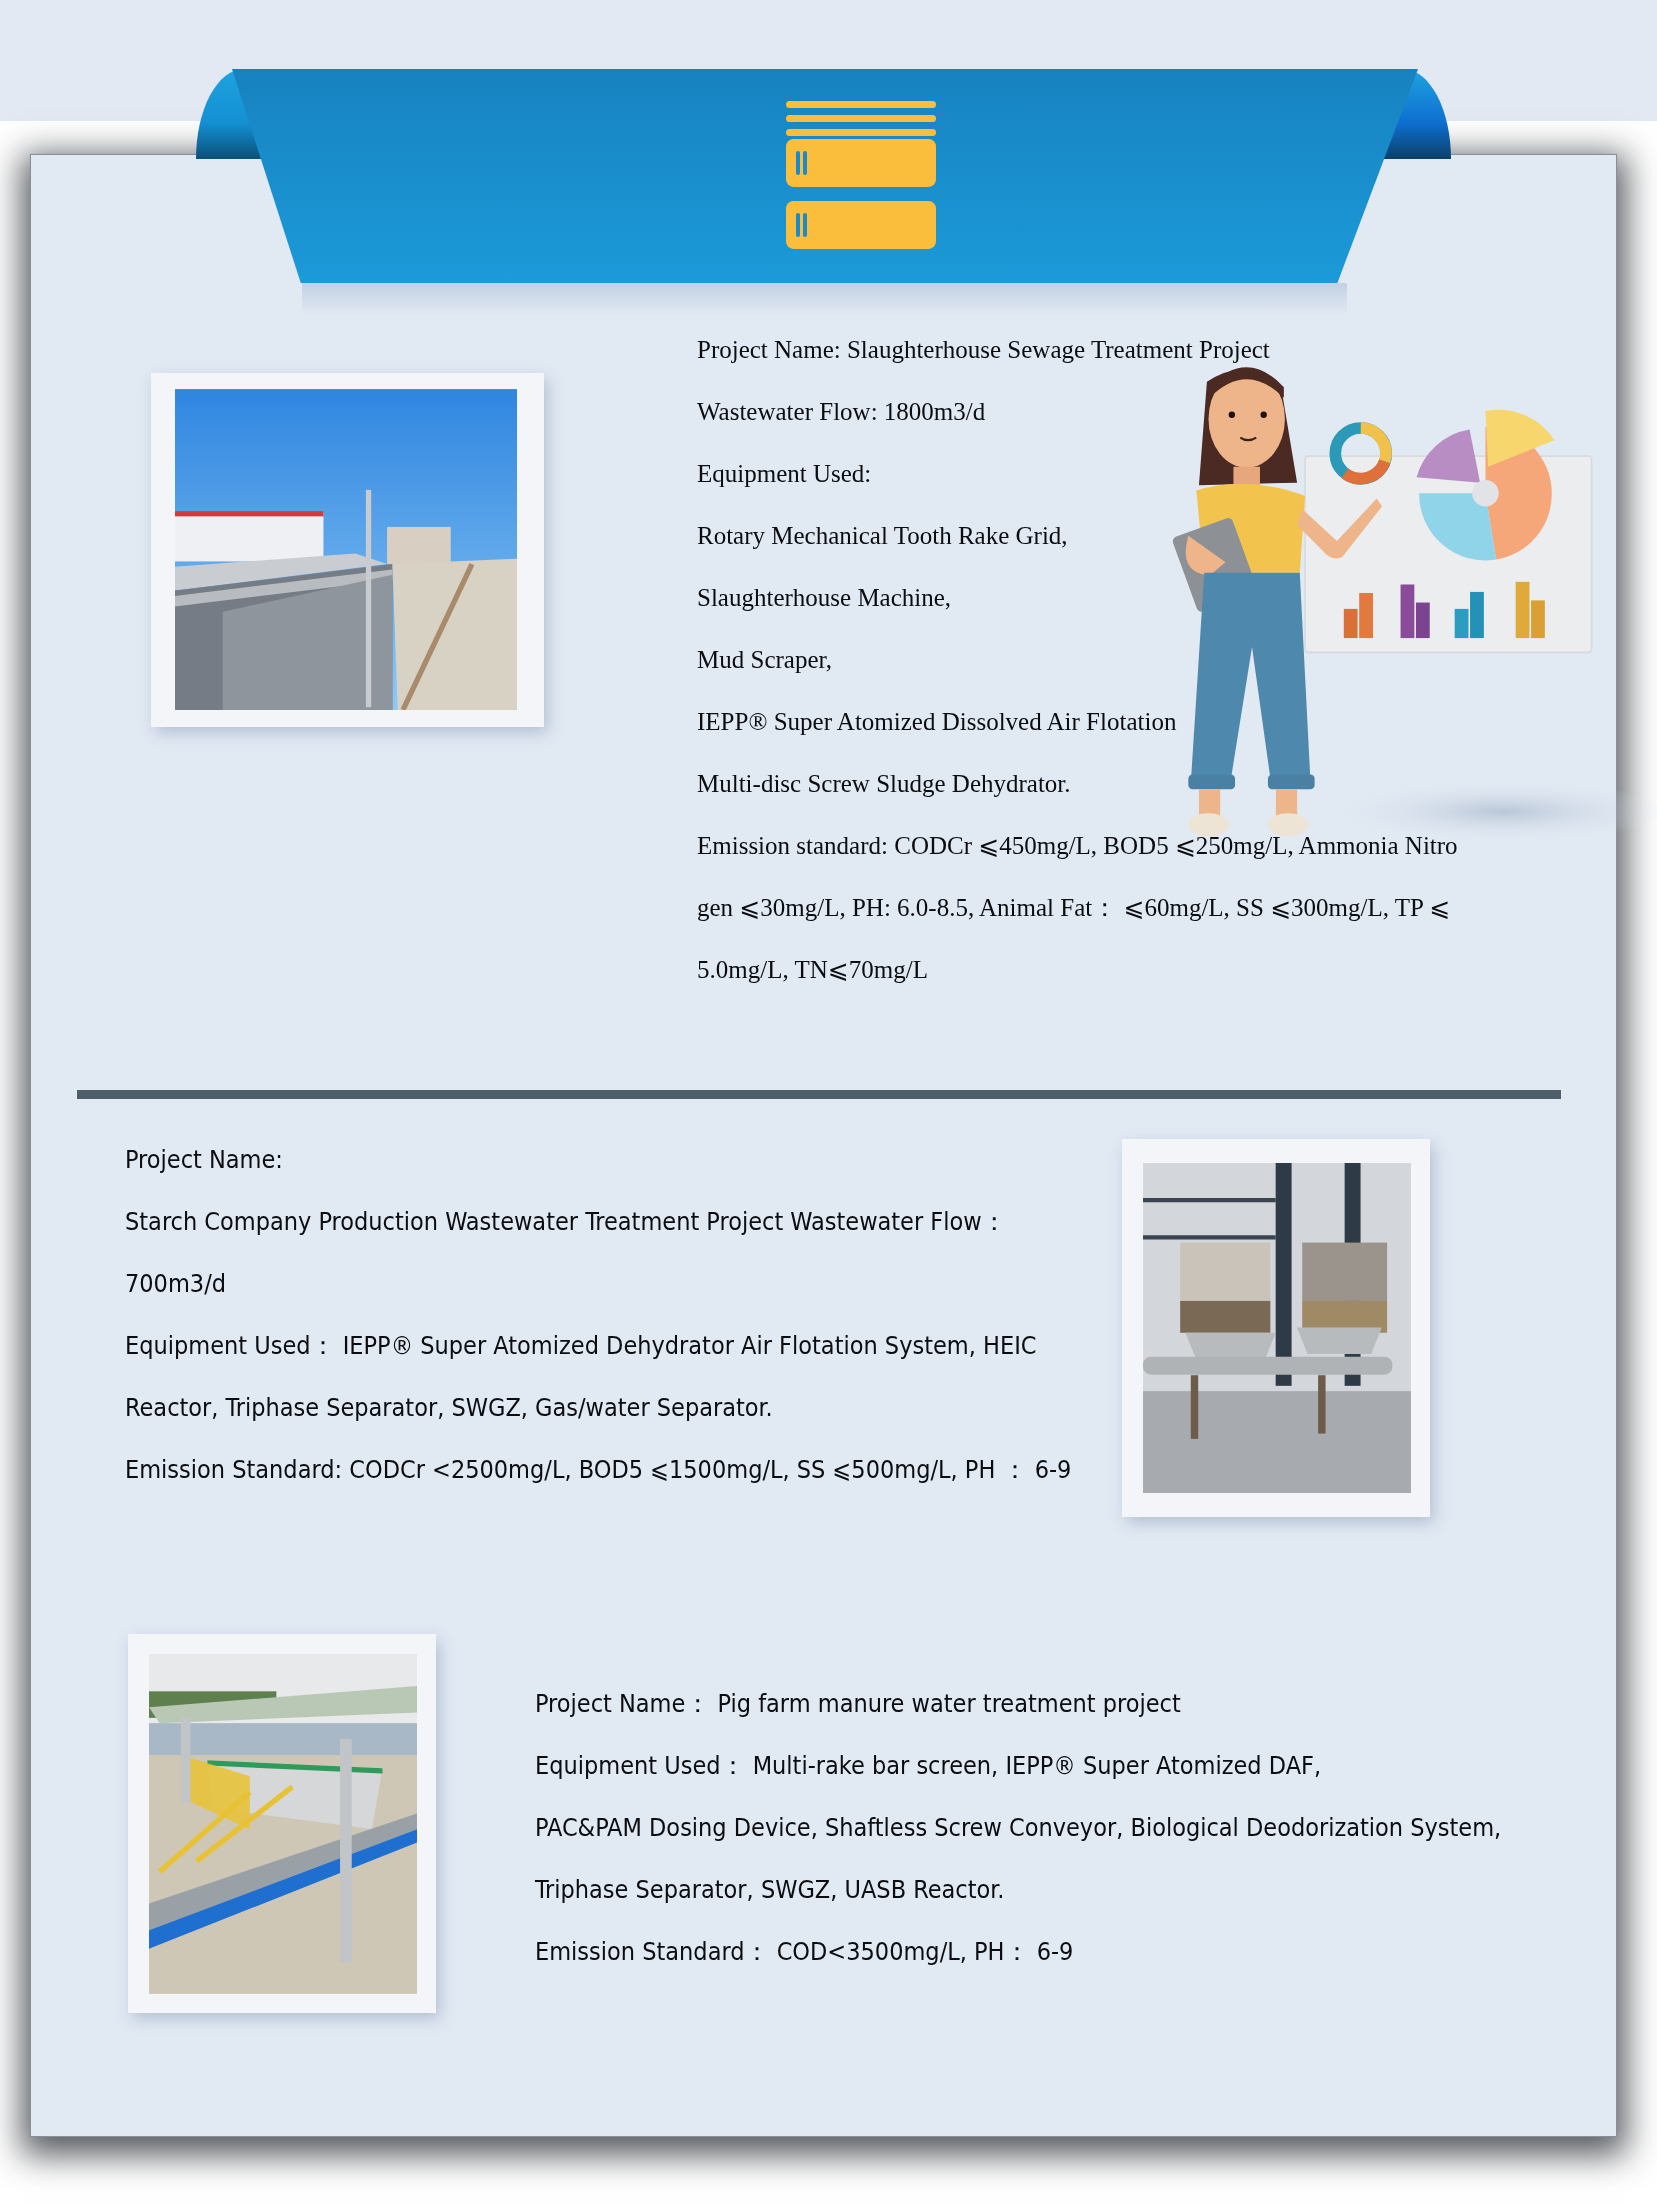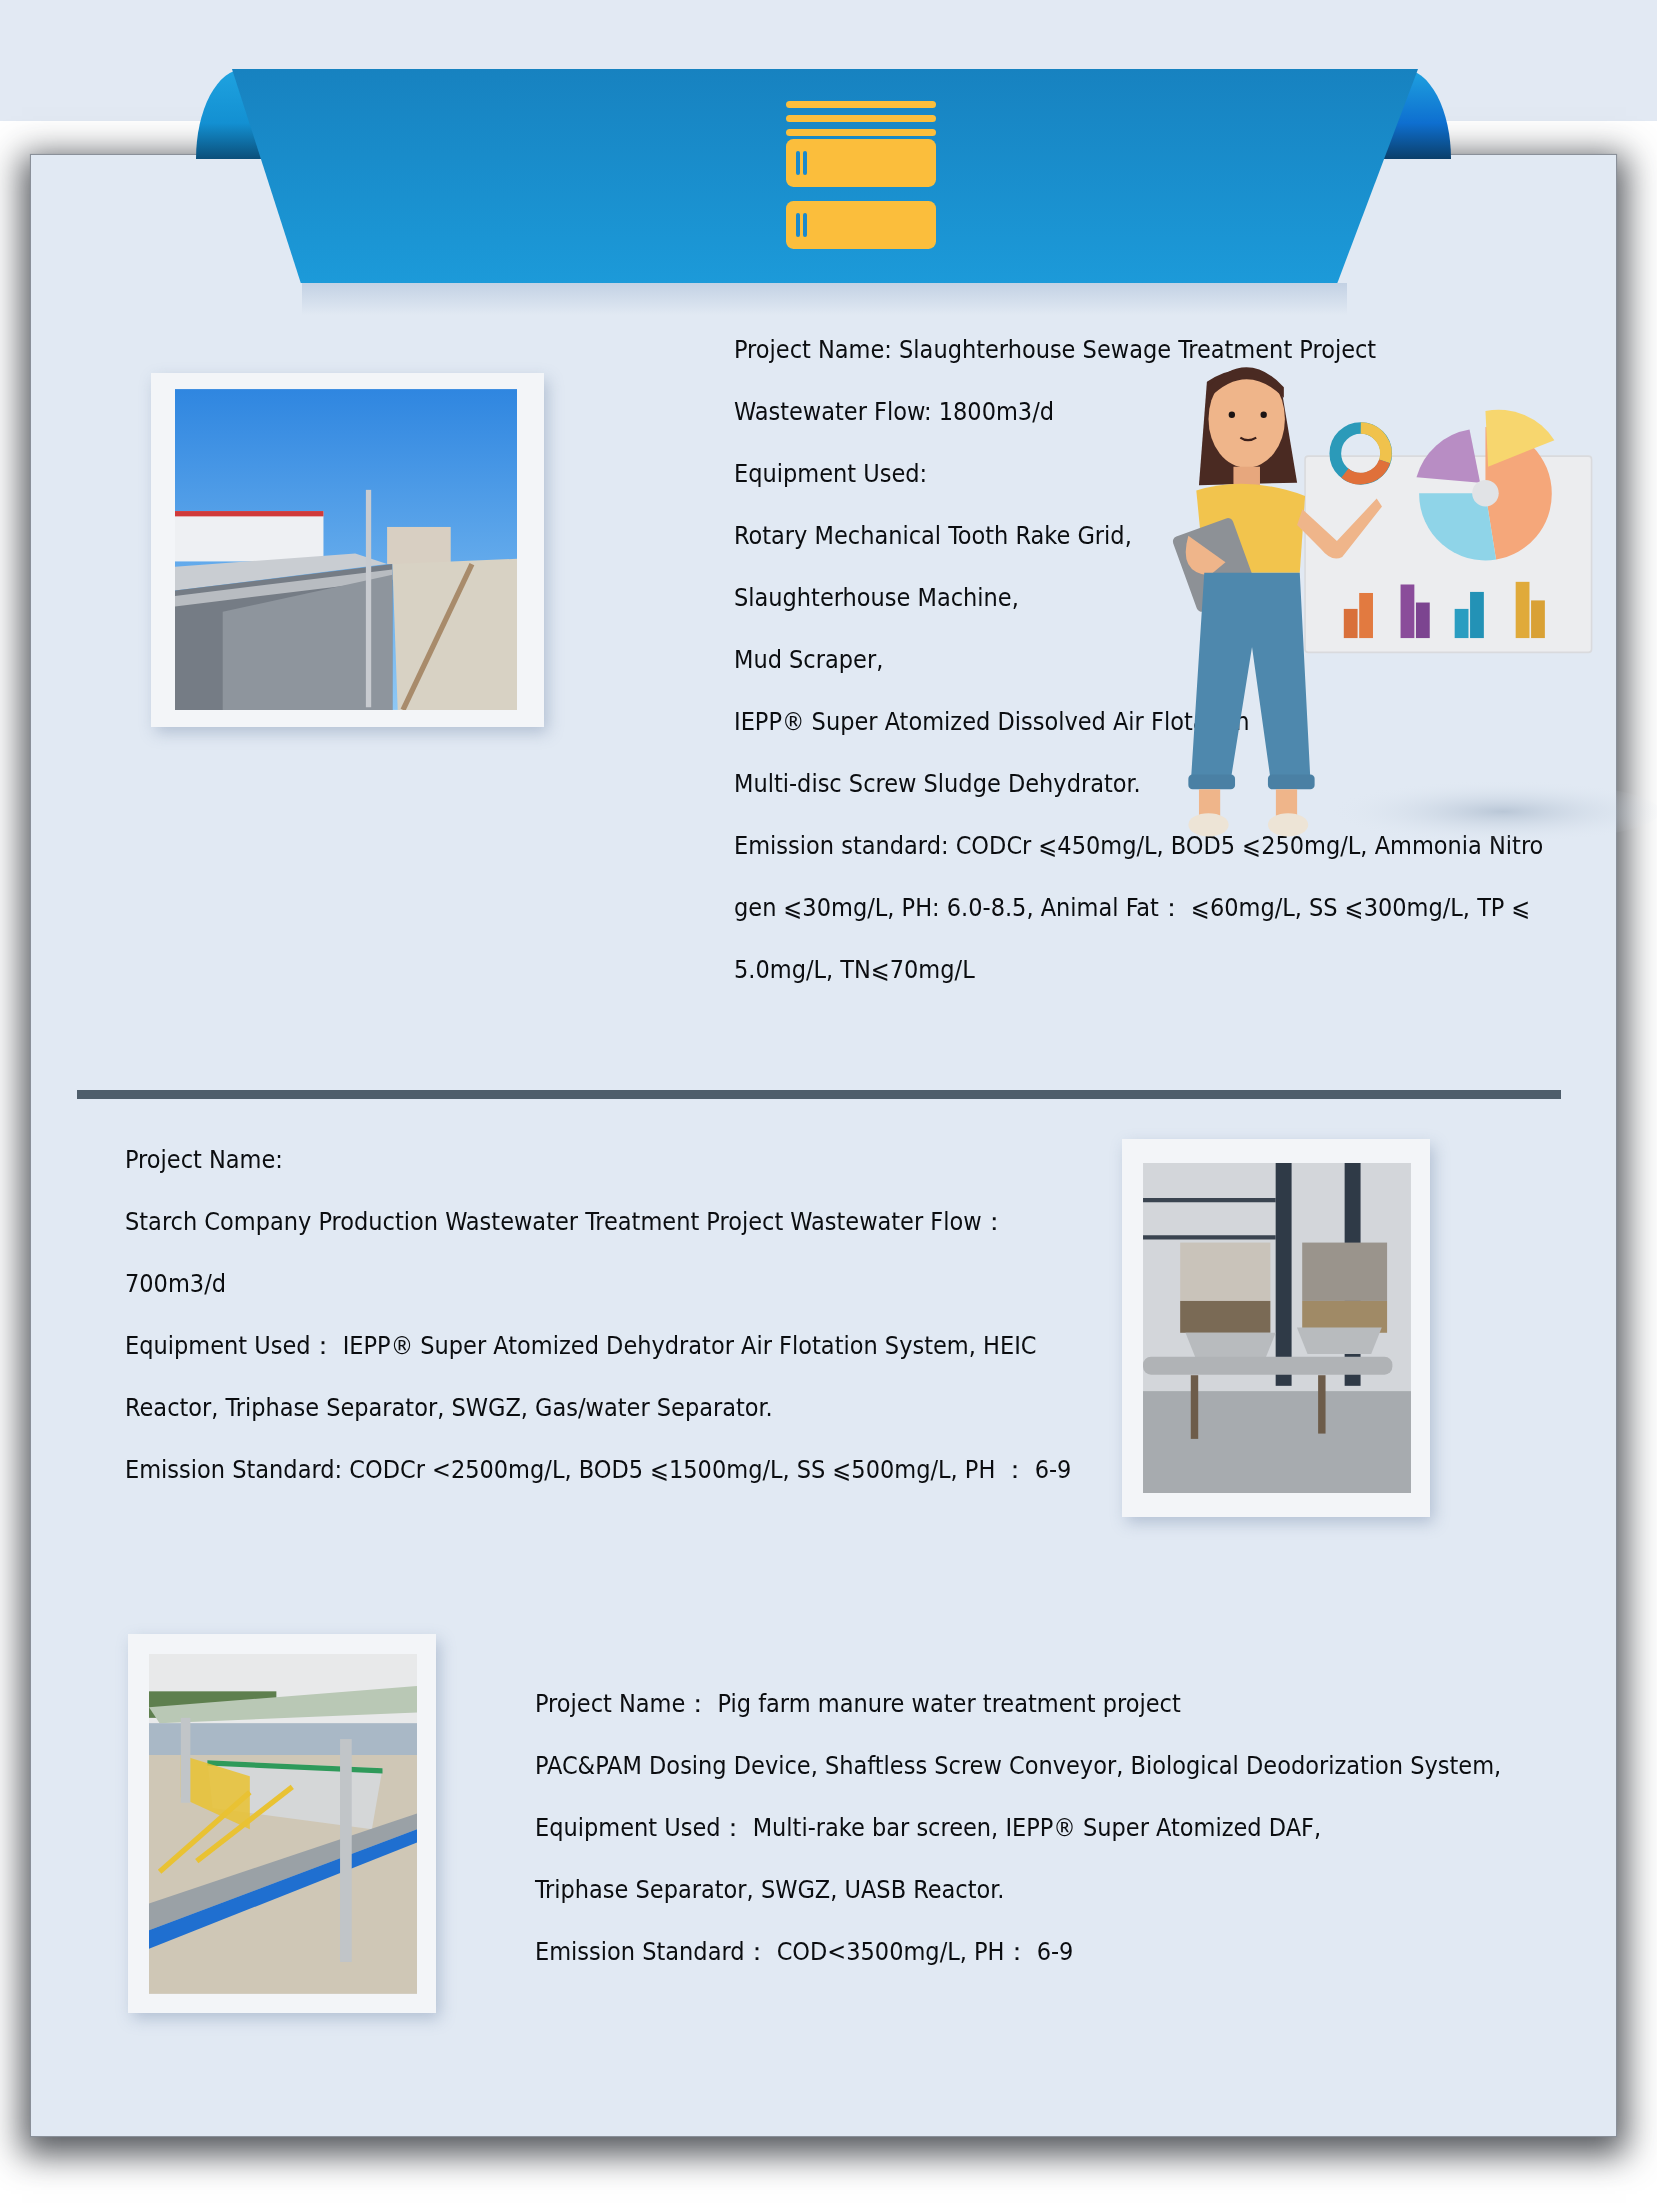--- a/index.html
+++ b/index.html
@@ -93,21 +93,21 @@
       <polygon points="0,380 410,330 410,605 0,605" fill="#757c85"></polygon>
       <polygon points="0,390 410,340 410,360 0,410" fill="#b8bcc1"></polygon>
       <polygon points="90,420 410,350 410,605 90,605" fill="#8e959d"></polygon>
       <polygon points="410,330 645,320 645,605 420,605" fill="#d8d2c4"></polygon>
       <rect x="360" y="190" width="10" height="410" fill="#c8cbd0"></rect>
       <line x1="430" y1="605" x2="560" y2="330" stroke="#a88b6b" stroke-width="10"></line>
     </svg>
   </div>
 </div>
 
-<div class="text-block" style="left:734px;top:334px;">
+<div class="text-block" style="left:697px;top:334px;font-family:Liberation Serif, serif;">
   <div class="line">Project Name: Slaughterhouse Sewage Treatment Project</div>
   <div class="line">Wastewater Flow: 1800m3/d</div>
   <div class="line">Equipment Used:</div>
   <div class="line">Rotary Mechanical Tooth Rake Grid,</div>
   <div class="line">Slaughterhouse Machine,</div>
   <div class="line">Mud Scraper,</div>
   <div class="line">IEPP® Super Atomized Dissolved Air Flotation</div>
   <div class="line">Multi-disc Screw Sludge Dehydrator.</div>
   <div class="line">Emission standard: CODCr ⩽450mg/L, BOD5 ⩽250mg/L, Ammonia Nitro</div>
   <div class="line">gen ⩽30mg/L, PH: 6.0-8.5, Animal Fat： ⩽60mg/L, SS ⩽300mg/L, TP ⩽</div>
@@ -215,18 +215,18 @@
       <polygon points="0,470 505,300 505,330 0,520" fill="#9aa1a6"></polygon>
       <polygon points="0,520 505,330 505,355 0,555" fill="#1f6fd0"></polygon>
       <rect x="360" y="160" width="22" height="420" fill="#c1c5c8"></rect>
       <rect x="60" y="120" width="18" height="160" fill="#c1c5c8"></rect>
     </svg>
   </div>
 </div>
 
 <div class="text-block" style="left:535px;top:1688px;">
   <div class="line">Project Name：   Pig farm manure water treatment project</div>
+  <div class="line">Equipment Used：  Multi-rake bar screen, IEPP® Super Atomized DAF,</div>
   <div class="line">PAC&amp;PAM Dosing Device, Shaftless Screw Conveyor, Biological Deodorization System,</div>
-  <div class="line">Equipment Used：  Multi-rake bar screen, IEPP® Super Atomized DAF,</div>
   <div class="line">Triphase Separator, SWGZ, UASB Reactor.</div>
   <div class="line">Emission Standard：  COD&lt;3500mg/L, PH：  6-9</div>
 </div>
 
 
 </body></html>

